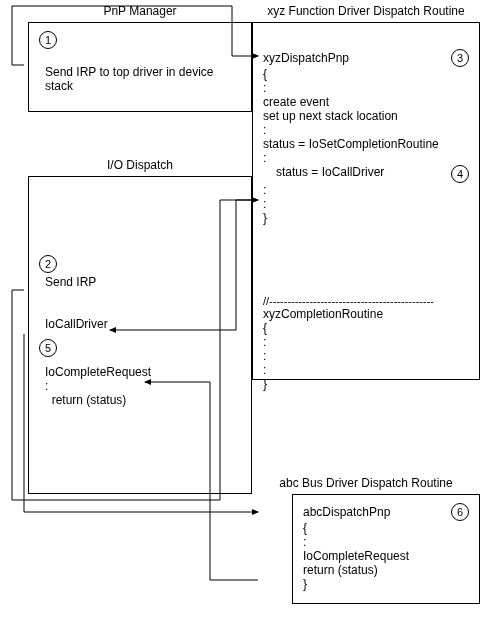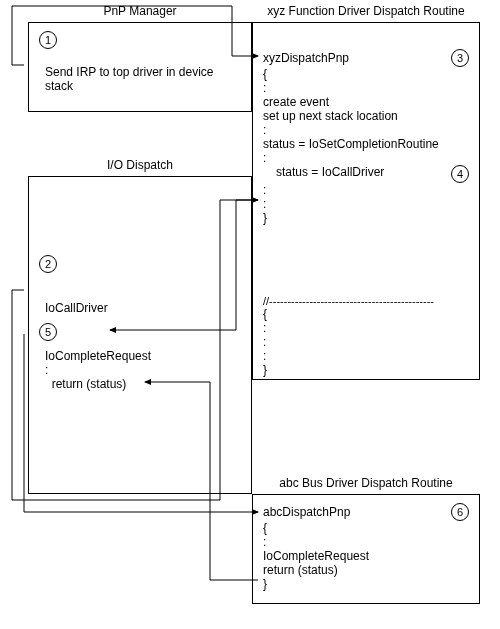--- a/index.html
+++ b/index.html
@@ -63,20 +63,21 @@
     <span class="circled">1</span>
     <div class="indent" style="margin-top:16px;">Send IRP to top driver in device stack</div>
   </div>
 </div>
 
 <div class="col-left" style="top:158px;">
   <div class="box-title">I/O Dispatch</div>
   <div class="box" style="height:318px;">
     <div style="height:70px;"></div>
     <span class="circled">2</span>
+    <div class="indent" style="margin-top:2px;">Send IRP</div>
     <div style="height:28px;"></div>
     <div class="indent">IoCallDriver</div>
     <div style="height:8px;"></div>
     <span class="circled">5</span>
     <div style="height:8px;"></div>
     <div class="indent">IoCompleteRequest</div>
     <div class="indent">:</div>
     <div class="indent codeblock">  return (status)</div>
   </div>
 </div>
@@ -98,31 +99,32 @@
     <div>:</div>
     <div style="display:flex; justify-content:space-between; align-items:flex-start;margin-left:13px;">
       <span>status = IoCallDriver</span>
       <span class="circled">4</span>
     </div>
     <div>:</div>
     <div>:</div>
     <div>}</div>
     <div style="height:70px;"></div>
     <div style="font-size:11px; white-space:nowrap; overflow:hidden;">//---------------------------------------------</div>
+    <div>xyzCompletionRoutine</div>
     <div>{</div>
     <div>:</div>
     <div>:</div>
     <div>:</div>
     <div>}</div>
   </div>
 </div>
 
 <div class="col-right" style="top:476px;">
   <div class="box-title">abc Bus Driver Dispatch Routine</div>
-  <div class="box" style="height:110px;">
+  <div class="box" style="height:110px;margin-left:40px;">
     <div style="display:flex; justify-content:space-between; align-items:center;">
       <span>abcDispatchPnp</span>
       <span class="circled">6</span>
     </div>
     <div>{</div>
     <div>:</div>
     <div>IoCompleteRequest</div>
     <div>return (status)</div>
     <div>}</div>
   </div>

